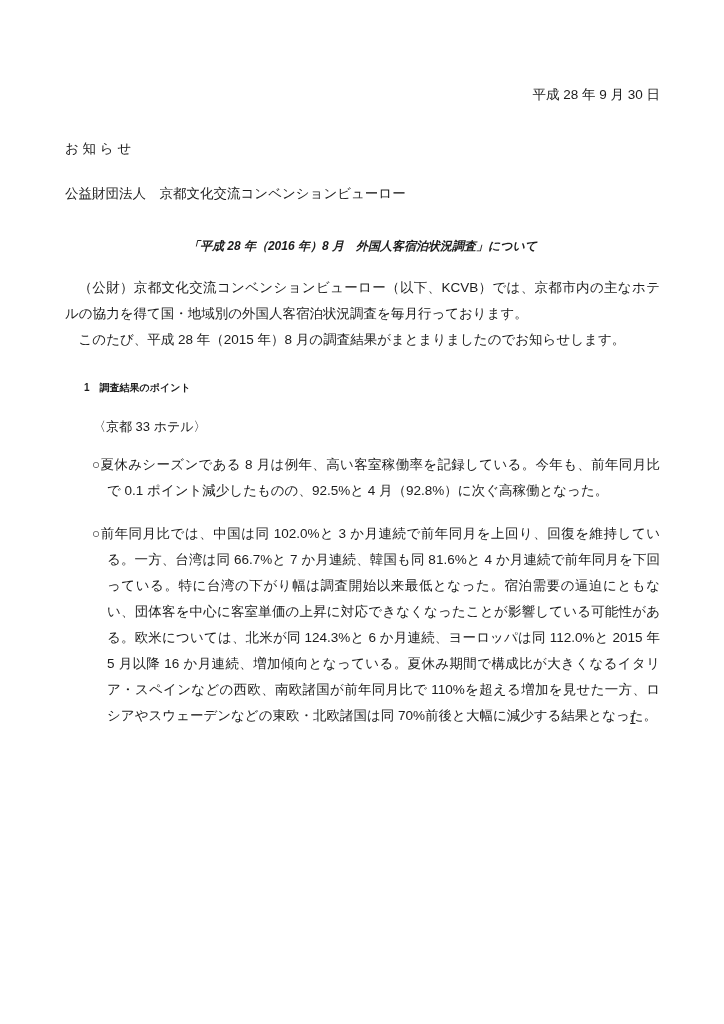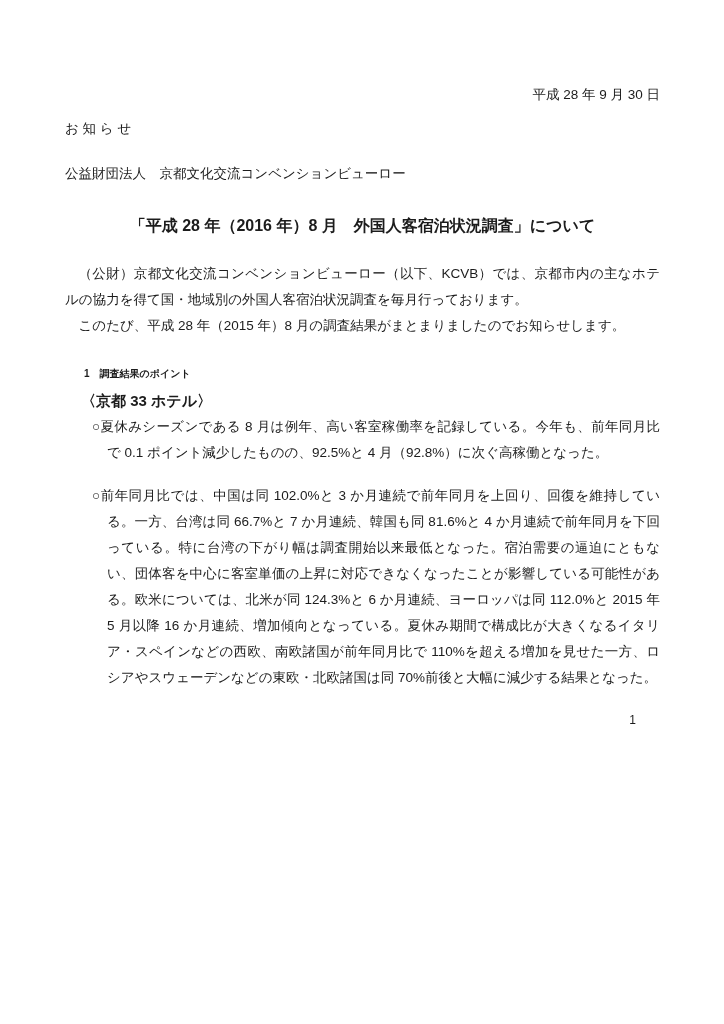--- a/index.html
+++ b/index.html
@@ -17,52 +17,53 @@
     padding: 82px 64px 0 65px;
     font-family: "Liberation Sans", "DejaVu Sans", sans-serif;
     color: #1c1c1c;
     font-size: 13.5px;
     line-height: 26px;
   }
   .date-line {
     text-align: right;
   }
   .notice-line {
-    margin-top: 8px;
+    margin-top: 28px;
   }
   .org-line {
     margin-top: 19px;
   }
   .doc-title {
     margin: 26px 0 12px 0;
     text-align: center;
-    font-size: 16px;
+    font-size: 12px;
     font-weight: bold;
     line-height: 26px;
+    font-style: italic;
   }
   .intro {
-    margin: 22px 0 0 0;
+    margin: 16px 0 0 0;
   }
   .intro p {
     margin: 0;
     text-indent: 1em;
     text-align: justify;
   }
   .section-heading {
     margin: 22px 0 0 0;
     padding-left: 19px;
     font-size: 10px;
     font-weight: bold;
     line-height: 26px;
   }
   .section-subheading {
-    margin: 0;
+    margin: 12px;
     padding-left: 16px;
-    font-size: 15px;
-    font-weight: bold;
+    font-size: 13px;
+    font-weight: normal;
     line-height: 27px;
   }
   .bullets {
     margin: 0;
   }
   .bullet {
     margin: 0 0 0 0;
     padding-left: 42px;
     text-indent: -15px;
     text-align: justify;

